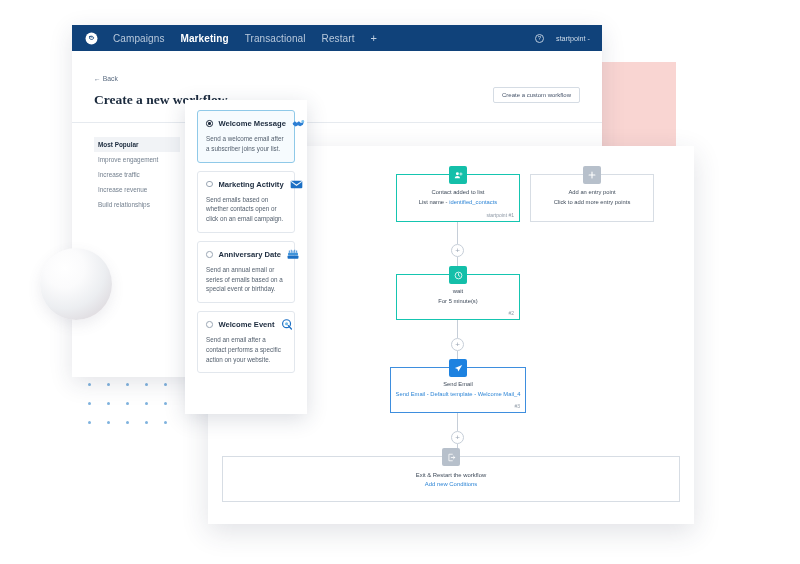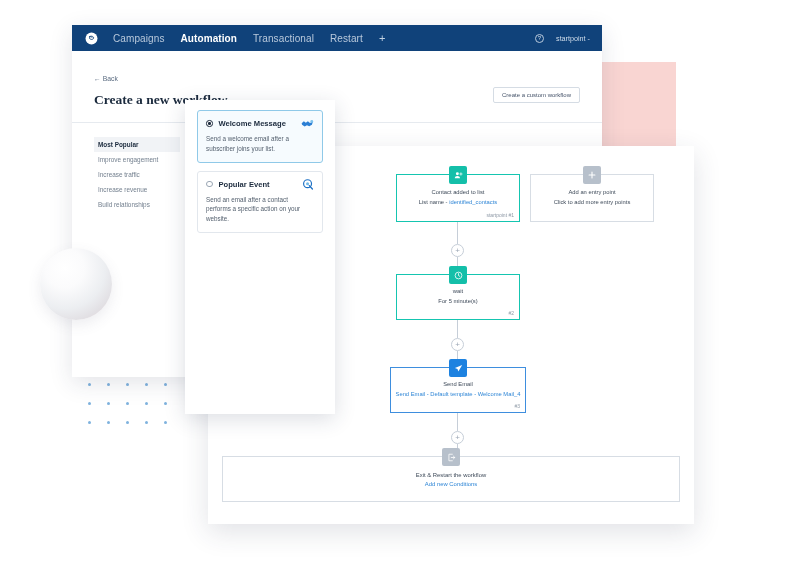--- a/index.html
+++ b/index.html
@@ -86,21 +86,21 @@
   }
   .create-btn {
     position: absolute; right: 0; top: 18px; background: #1188e6; color: #fff;
     border: none; border-radius: 2px; font-size: 7.5px; padding: 6px 14px; cursor: pointer;
     font-family: "Liberation Sans", sans-serif;
   }
   .cursor-arrow { position: absolute; right: 8px; top: 32px; width: 10px; height: 13px; }
 
   
   .modal {
-    position: absolute; left: 185px; top: 100px; width: 150px; height: 314px;
+    position: absolute; left: 185px; top: 100px; width: 122px; height: 314px;
     background: #ffffff; z-index: 20;
     box-shadow: 0 5px 20px rgba(40,50,80,0.16);
     padding: 10px 12px;
   }
   .opt-card {
     border: 1px solid #e2e7ed; border-radius: 3px; background: #fff;
     padding: 7px 8px 8px 8px; margin-bottom: 8px;
   }
   .opt-card.selected { border: 1px solid #8fc9e8; background: #f6fbfe; }
   .opt-head { display: flex; align-items: center; gap: 6px; }
@@ -191,21 +191,21 @@
   <div class="app-window">
 
     <div class="navbar">
       <div class="nav-logo">
         <svg width="13" height="13" viewBox="0 0 24 24">
           <circle cx="12" cy="12" r="11" fill="#ffffff"></circle>
           <path d="M8 8.5c2.6-1.2 6-1 7.4.8 1.1 1.5.4 3.3-1.3 4-2.2.9-4.7.2-5.6-1.4-.6-1.1-.2-2.3.9-2.9 1.3-.7 3-.3 3.6.8" fill="none" stroke="#10427a" stroke-width="1.7" stroke-linecap="round"></path>
         </svg>
       </div>
       <div class="nav-item">Campaigns</div>
-      <div class="nav-item active">Automation</div>
+      <div class="nav-item active">Marketing</div>
       <div class="nav-item">Transactional</div>
       <div class="nav-item">Restart</div>
       <div class="nav-plus">+</div>
       <div class="nav-right">
         <div class="nav-help">?</div>
         <div class="nav-user">startpoint  -</div>
       </div>
     </div>
 
     <div class="app-body">
@@ -321,26 +321,53 @@
         <span class="opt-icon">
           <svg width="13" height="9" viewBox="0 0 20 13">
             <path d="M1 6.2 4.4 3l3 2.2L10.6 3l3.2 2.6 4.6-2.2-1.6 5.1-4.2 2.4-3.4-1.8-3.6 1.9L1.6 8.6z" fill="#2c7fd4"></path>
             <circle cx="16.6" cy="3.3" r="2.2" fill="#7fc3ee"></circle>
           </svg>
         </span>
       </div>
       <div class="opt-desc">Send a welcome email after a subscriber joins your list.</div>
     </div>
 
-
-
     <div class="opt-card">
       <div class="opt-head">
         <span class="radio"></span>
-        <span class="opt-title">Popular Event</span>
+        <span class="opt-title">Marketing Activity</span>
+        <span class="opt-icon">
+          <svg width="13" height="9" viewBox="0 0 18 13">
+            <rect x="0.6" y="1" width="16.8" height="11" rx="1.4" fill="#1b6fc4"></rect>
+            <path d="M1.2 2 9 7.6 16.8 2" fill="none" stroke="#eaf4fc" stroke-width="1.5"></path>
+          </svg>
+        </span>
+      </div>
+      <div class="opt-desc">Send emails based on whether contacts open or click on an email campaign.</div>
+    </div>
+
+    <div class="opt-card">
+      <div class="opt-head">
+        <span class="radio"></span>
+        <span class="opt-title">Anniversary Date</span>
+        <span class="opt-icon">
+          <svg width="12" height="11" viewBox="0 0 16 15">
+            <path d="M3 2.6v2M5.6 1.6v3M8 2.6v2M10.4 1.6v3M13 2.6v2" stroke="#2c7fd4" stroke-width="1.2" stroke-linecap="round"></path>
+            <rect x="1.2" y="5" width="13.6" height="3.6" rx="1" fill="#3f93da"></rect>
+            <rect x="0.6" y="8.8" width="14.8" height="4.6" rx="1" fill="#1b6fc4"></rect>
+          </svg>
+        </span>
+      </div>
+      <div class="opt-desc">Send an annual email or series of emails based on a special event or birthday.</div>
+    </div>
+
+    <div class="opt-card">
+      <div class="opt-head">
+        <span class="radio"></span>
+        <span class="opt-title">Welcome Event</span>
         <span class="opt-icon">
           <svg width="12" height="11" viewBox="0 0 16 15">
             <circle cx="7.4" cy="6.4" r="5.4" fill="none" stroke="#1b6fc4" stroke-width="1.6"></circle>
             <circle cx="7.4" cy="6.4" r="2.1" fill="#6fb8e8"></circle>
             <path d="M9.8 9 14 13.6" stroke="#1b6fc4" stroke-width="1.8" stroke-linecap="round"></path>
           </svg>
         </span>
       </div>
       <div class="opt-desc">Send an email after a contact performs a specific action on your website.</div>
     </div>

